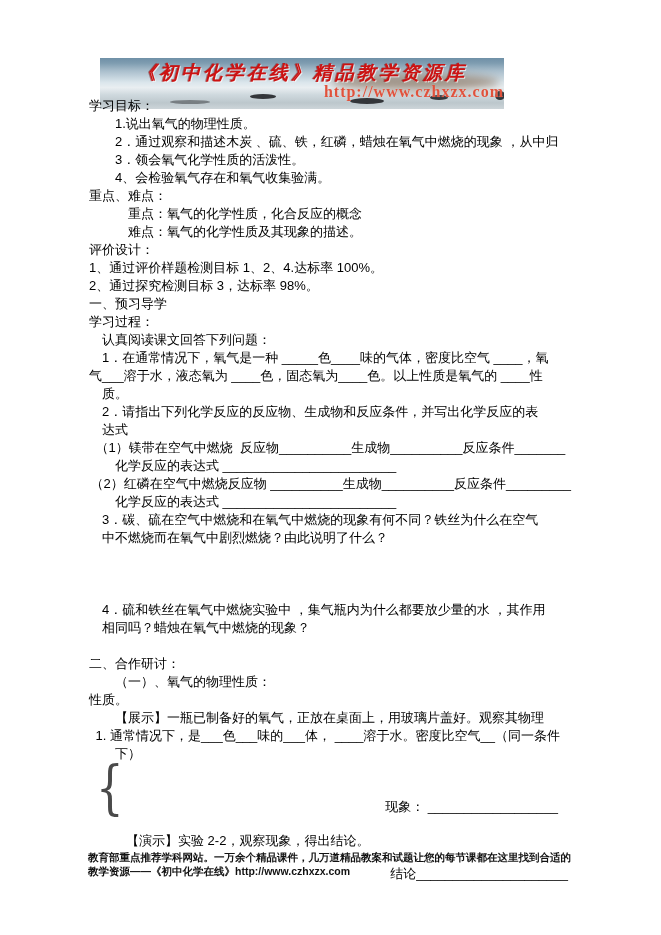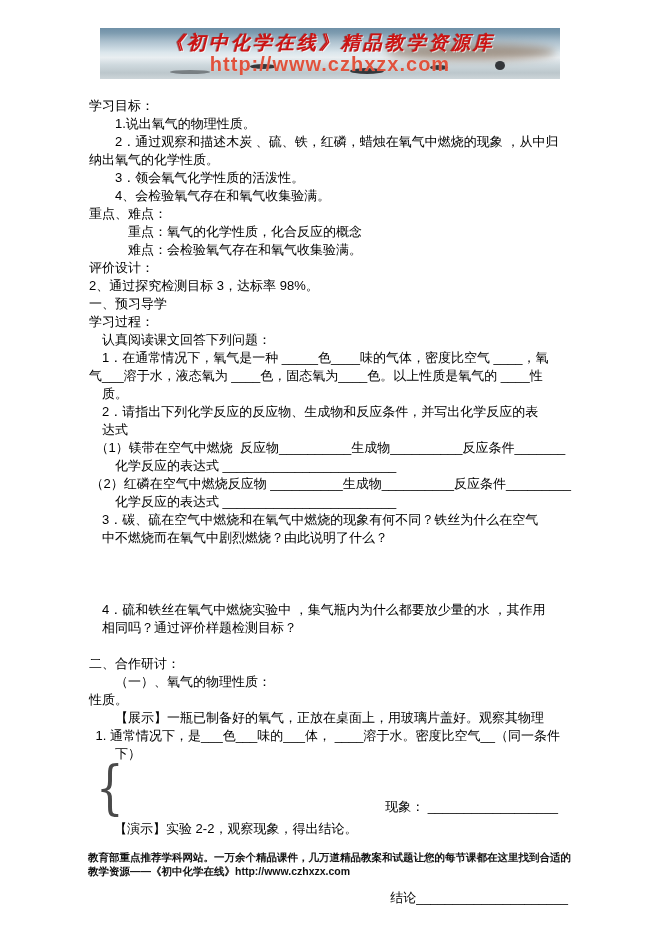--- a/index.html
+++ b/index.html
@@ -4,21 +4,21 @@
 <style>
   html,body { margin:0; padding:0; background:#ffffff; }
   .page {
     position:relative; width:661px; height:935px; background:var(--page-bg,#fff);
     font-family:"Liberation Sans", sans-serif; color:var(--text-color,#000);
     overflow:hidden;
   }
 
   
   .banner {
-    position:absolute; left:100px; top:28px; width:460px; height:51px;
+    position:absolute; left:100px; top:58px; width:404px; height:51px;
     background:linear-gradient(180deg,
       #6f90a7 0%, #7e9cb0 10%, #a9becc 25%, #dbe6ec 48%,
       #e9eef1 58%, #cfd9de 72%, #bcc7cc 88%, #cdd5d9 100%);
     overflow:hidden;
   }
   .banner .mountain {
     position:absolute; right:4px; top:16px; width:170px; height:16px;
     background:#8e7a68; border-radius:50%; filter:blur(4px); opacity:.75;
   }
   .banner .sil { position:absolute; background:#33363a; border-radius:50%; filter:blur(.6px); }
@@ -28,47 +28,48 @@
   .banner .sil.s4 { left:395px; top:33px; width:10px; height:9px; }
   .banner .sil.s5 { left:70px;  top:42px; width:40px; height:4px; opacity:.5;}
   .banner-title {
     position:absolute; top:2px; left:0; right:0; text-align:center;
     font-family:"DejaVu Serif", serif; font-style:italic; font-weight:bold;
     font-size:19px; letter-spacing:3px; color:var(--banner-title-red,#cc1212);
     text-shadow:1px 1px 0 rgba(255,255,255,.65), -1px 0 0 rgba(110,0,0,.45);
     white-space:nowrap;
   }
   .banner-url {
-    position:absolute; top:25px; left:0; right:0; text-align:center;
-    font-weight:bold; font-size:20px; letter-spacing:1px;
+    position:absolute; top:25px; left:0; right:0; text-align:right;
+    font-weight:bold; font-size:16px; letter-spacing:1px;
     color:var(--banner-url-red,#e0523c);
     text-shadow:0 0 1px rgba(255,255,255,.5);
     white-space:nowrap;
+    font-family:Liberation Serif, serif;
   }
 
   
   .content {
     position:absolute; left:88px; top:96px; width:484px;
     font-size:13px; line-height:17px;
   }
   .line { margin:1px; min-height:17px; white-space:pre-wrap; }
   .doc-title { margin:0; min-height:17px; padding-left:90px; }
 
   .brace-block { position:relative; height:53px; }
   .brace {
     position:absolute; left:8px; top:-4px;
     font-family:"DejaVu Serif", serif; font-size:58px; line-height:58px;
     color:#4a4a4a; transform:scaleX(.75); transform-origin:left center;
   }
   .phenomenon { position:absolute; right:14px; bottom:1px; white-space:pre; }
 
-  .demo-line { margin:4px; min-height:17px; padding-left:22px; }
+  .demo-line { margin:16px; min-height:17px; padding-left:22px; }
   .conclusion-row { display:flex; margin:0; min-height:17px; }
   .conclusion-left { padding-left:26px; }
-  .conclusion-right { margin-left:auto; padding-right:4px; white-space:pre;margin-top:48px; }
+  .conclusion-right { margin-left:auto; padding-right:4px; white-space:pre; }
 
   
   .footer {
     position:absolute; left:88px; top:850px; width:492px;
     font-size:10.5px; line-height:14px; font-weight:bold; color:#111;
   }
   .footer p { margin:0; }
 </style>
 </head>
 <body>
@@ -85,47 +86,47 @@
     <div class="banner-title">《初中化学在线》精品教学资源库</div>
     <div class="banner-url">http://www.czhxzx.com</div>
   </div>
 
   <div class="content">
 
     <div>
         <p class="line" style="padding-left: 0px;">学习目标：</p>
         <p class="line" style="padding-left: 26px;">1.说出氧气的物理性质。</p>
         <p class="line" style="padding-left: 26px;">2．通过观察和描述木炭 、硫、铁，红磷，蜡烛在氧气中燃烧的现象 ，从中归</p>
-        <p class="line" style="padding-left: 0px;">纳出氧气的化学性质。</p>
         <p class="line" style="padding-left: 26px;">3．领会氧气化学性质的活泼性。</p>
         <p class="line" style="padding-left: 26px;">4、会检验氧气存在和氧气收集验满。</p>
         <p class="line" style="padding-left: 0px;">重点、难点：</p>
         <p class="line" style="padding-left: 39px;">重点：氧气的化学性质，化合反应的概念</p>
-        <p class="line" style="padding-left: 39px;">难点：会检验氧气存在和氧气收集验满。</p>
+        <p class="line" style="padding-left: 39px;">难点：氧气的化学性质及其现象的描述。</p>
         <p class="line" style="padding-left: 0px;">评价设计：</p>
+        <p class="line" style="padding-left: 0px;">1、通过评价样题检测目标 1、2、4.达标率 100%。</p>
         <p class="line" style="padding-left: 0px;">2、通过探究检测目标 3，达标率 98%。</p>
         <p class="line" style="padding-left: 0px;">一、预习导学</p>
         <p class="line" style="padding-left: 0px;">学习过程：</p>
         <p class="line" style="padding-left: 13px;">认真阅读课文回答下列问题：</p>
         <p class="line" style="padding-left: 13px;">1．在通常情况下，氧气是一种 _____色____味的气体，密度比空气 ____，氧</p>
         <p class="line" style="padding-left: 0px;">气___溶于水，液态氧为 ____色，固态氧为____色。以上性质是氧气的 ____性</p>
         <p class="line" style="padding-left: 13px;">质。</p>
         <p class="line" style="padding-left: 13px;">2．请指出下列化学反应的反应物、生成物和反应条件，并写出化学反应的表</p>
         <p class="line" style="padding-left: 13px;">达式</p>
         <p class="line" style="padding-left: 6.5px;">（1）镁带在空气中燃烧  反应物__________生成物__________反应条件_______</p>
         <p class="line" style="padding-left: 26px;">化学反应的表达式 ________________________</p>
         <p class="line" style="padding-left: 0px; text-align: right;">（2）红磷在空气中燃烧反应物 __________生成物__________反应条件_________</p>
         <p class="line" style="padding-left: 26px;">化学反应的表达式 ________________________</p>
         <p class="line" style="padding-left: 13px;">3．碳、硫在空气中燃烧和在氧气中燃烧的现象有何不同？铁丝为什么在空气</p>
         <p class="line" style="padding-left: 13px;">中不燃烧而在氧气中剧烈燃烧？由此说明了什么？</p>
         <p class="line" style="padding-left: 0px;"></p>
         <p class="line" style="padding-left: 0px;"></p>
         <p class="line" style="padding-left: 0px;"></p>
         <p class="line" style="padding-left: 13px;">4．硫和铁丝在氧气中燃烧实验中 ，集气瓶内为什么都要放少量的水 ，其作用</p>
-        <p class="line" style="padding-left: 13px;">相同吗？通过评价样题检测目标？</p>
+        <p class="line" style="padding-left: 13px;">相同吗？蜡烛在氧气中燃烧的现象？</p>
         <p class="line" style="padding-left: 0px;"></p>
         <p class="line" style="padding-left: 0px;">二、合作研讨：</p>
         <p class="line" style="padding-left: 26px;">（一）、氧气的物理性质：</p>
         <p class="line" style="padding-left: 0px;">性质。</p>
         <p class="line" style="padding-left: 26px;">【展示】一瓶已制备好的氧气，正放在桌面上，用玻璃片盖好。观察其物理</p>
         <p class="line" style="padding-left: 6.5px;">1. 通常情况下，是___色___味的___体， ____溶于水。密度比空气__（同一条件</p>
         <p class="line" style="padding-left: 26px;">下）</p>
       </div>
 
     <div class="brace-block">

